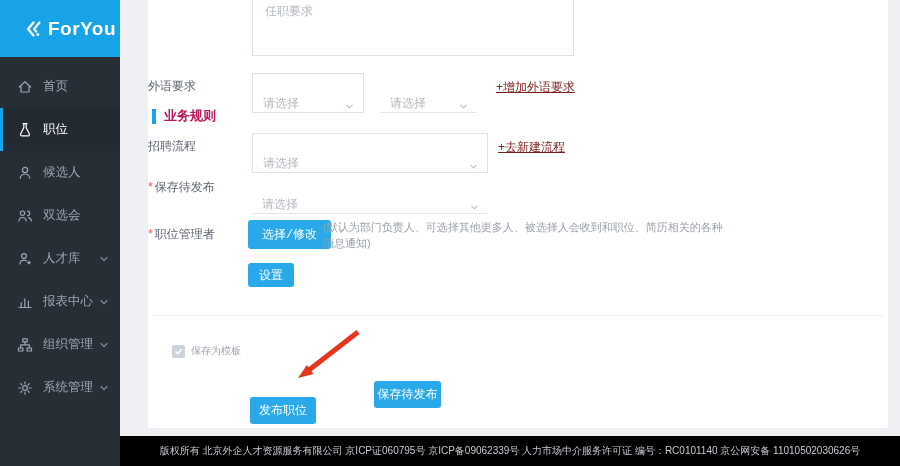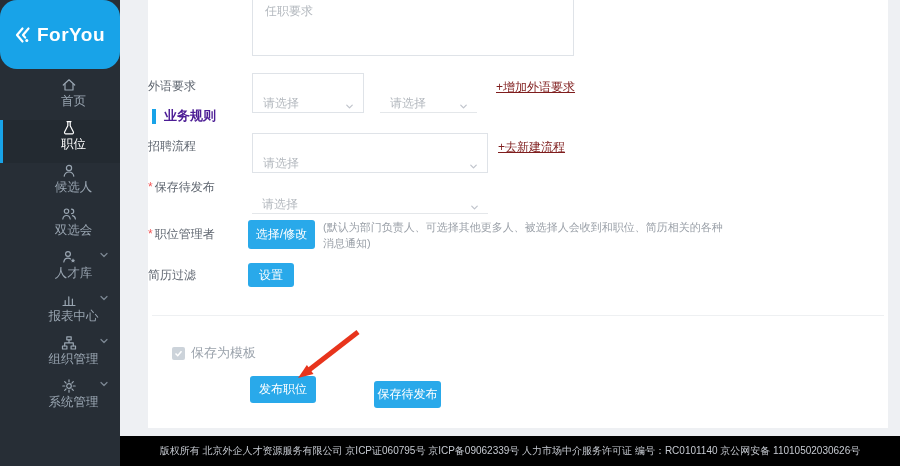--- a/index.html
+++ b/index.html
@@ -1,24 +1,24 @@
 <!DOCTYPE html>
 <html><head>
 <meta charset="utf-8">
 <style>
   * { margin:0; padding:0; box-sizing:border-box; }
   body { font-family:"Liberation Sans", sans-serif; }
   .app { position:relative; width:900px; height:466px; background:#eef0f3; overflow:hidden; }
 
   
   .sidebar { position:absolute; left:0; top:0; width:120px; height:466px; background:#272e36; z-index:2; }
-  .logo { height:69px; background:#18a3e8; display:flex; align-items:center; padding-left:13px; color:#fff;border-radius:17px; }
+  .logo { height:57px; background:#18a3e8; display:flex; align-items:center; padding-left:24px; color:#fff; }
   .logo-text { font-size:19px; font-weight:bold; letter-spacing:0.5px; margin-left:4px; }
   .nav { padding-top:8px; }
-  .nav-item { position:relative; height:43px; display:flex; align-items:center; padding-left:17px; color:#9aa6b2; font-size:12.5px; cursor:pointer;flex-direction:column; }
+  .nav-item { position:relative; height:43px; display:flex; align-items:center; padding-left:17px; color:#9aa6b2; font-size:12.5px; cursor:pointer; }
   .nav-item .ic { width:16px; height:16px; display:inline-flex; }
   .nav-item .lbl { margin-left:10px; }
   .nav-item.active { color:#ffffff; background:#232a31; }
   .nav-item.active::before { content:""; position:absolute; left:0; top:0; bottom:0; width:3px; background:#18a3e8; }
   .nav-chev { position:absolute; right:10px; width:12px; height:12px; color:#7d8894; }
   svg.icon { width:100%; height:100%; fill:none; stroke:currentColor; stroke-width:1.2; stroke-linecap:round; stroke-linejoin:round; }
 
   
   .main { position:absolute; left:120px; top:0; right:0; bottom:0; background:#eef0f3; }
   .card { position:absolute; left:28px; top:0; width:740px; height:428px; background:#fff; overflow:hidden; }
@@ -34,33 +34,33 @@
   .sel { position:absolute; height:40px; display:flex; align-items:flex-end; justify-content:space-between;
     padding:0 8px 0 10px; font-size:12px; color:#b4b9bf; cursor:pointer; background:#fff; }
   .sel.bordered { border:1px solid #dfe3e8; }
   .sel.underline { border-bottom:1px solid #e4e7ea; }
   .sel .chev { width:11px; height:11px; color:#c0c4cc; flex:none; margin-left:6px; }
 
   .olink { position:absolute; font-size:12px; color:#7f1d1d; text-decoration:underline; cursor:pointer; }
 
   .section-head { position:absolute; left:4px; top:107px; display:flex; align-items:center; }
   .section-bar { width:4px; height:15px; background:#18a3e8; }
-  .section-title { margin-left:8px; font-size:13px; font-weight:bold; color:#4c1d95; }
+  .section-title { margin-left:8px; font-size:13px; font-weight:bold; color:#be185d; }
 
   .btn { position:absolute; background:#29a9ea; color:#fff; border:none; border-radius:3px;
     font-size:12px; cursor:pointer; font-family:"Liberation Sans", sans-serif; }
 
   .note { position:absolute; left:175px; top:219px; width:400px; font-size:11px; line-height:16px; color:#9a9fa6; color:#9aa0a8; }
 
   .divider { position:absolute; left:4px; right:4px; top:315px; height:1px; background:#eef0f2; }
 
   .chkrow { position:absolute; left:24px; top:344px; display:flex; align-items:center; cursor:pointer; }
   .chkbox { width:13px; height:13px; background:#ccd3da; border-radius:2px; display:flex; align-items:center; justify-content:center; }
   .chkbox svg { width:9px; height:9px; stroke:#fff; stroke-width:2; fill:none; }
-  .chklbl { margin-left:6px; font-size:13px; color:#9aa2ab; }
+  .chklbl { margin-left:6px; font-size:10px; color:#9aa2ab; }
 
   .arrow-svg { position:absolute; left:140px; top:324px; pointer-events:none; z-index:3; }
 
   .footer { position:absolute; left:0; right:0; bottom:0; height:30px; background:#000000;
     display:flex; align-items:center; justify-content:center; font-size:10px; color:#c6cad1; }
 </style>
 </head>
 <body>
 
 <div class="app">
@@ -239,40 +239,37 @@
         <span class="chev">
           <svg class="icon" viewBox="0 0 16 16" style="stroke-width:1.8;">
               <polyline points="4,6 8,10 12,6"></polyline>
             </svg>
         </span>
       </div>
 
       <div class="row-label" style="top:220px; line-height:29px;">
         <span class="req">*</span><span>职位管理者</span>
       </div>
-      <button class="btn" style="left:100px; top:220px; width:67px; height:29px;">选择/修改</button>
+      <button class="btn" style="left:100px; top:220px; width:83px; height:29px;font-family:Liberation Mono, monospace;">选择/修改</button>
       <div class="note">(默认为部门负责人、可选择其他更多人、被选择人会收到和职位、简历相关的各种消息通知)</div>
 
-      <div class="row-label" style="top:263px; line-height:24px;">
-        <span>简历过滤</span>
-      </div>
       <button class="btn" style="left:100px; top:263px; width:46px; height:24px;">设置</button>
 
       <div class="divider"></div>
 
       <div class="chkrow">
         <span class="chkbox">
           <svg viewBox="0 0 12 12">
               <polyline points="2,6 5,9 10,3"></polyline>
             </svg>
         </span>
         <span class="chklbl">保存为模板</span>
       </div>
 
-      <button class="btn" style="left:102px; top:376px; width:66px; height:27px;">发布职位</button>
+      <button class="btn" style="left:102px; top:397px; width:66px; height:27px;">发布职位</button>
       <button class="btn" style="left:189px; top:381px; width:67px; height:27px;margin-left:37px;">保存待发布</button>
 
       <svg class="arrow-svg" width="80" height="60">
         <line x1="70" y1="8" x2="21" y2="46" stroke="#e8341c" stroke-width="5"></line>
         <polygon points="10,54 25.5,49.9 18.9,41.1" fill="#e8341c"></polygon>
       </svg>
 
     </div>
 
     <div class="footer">

